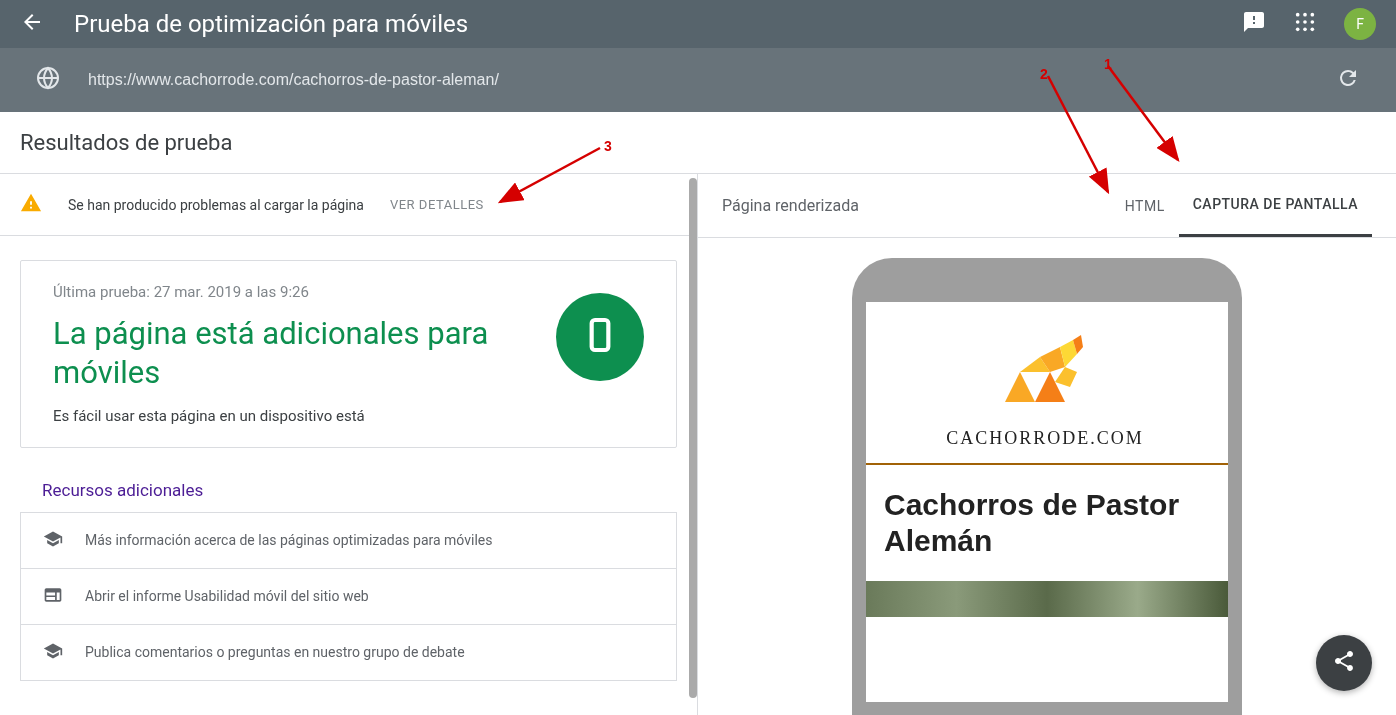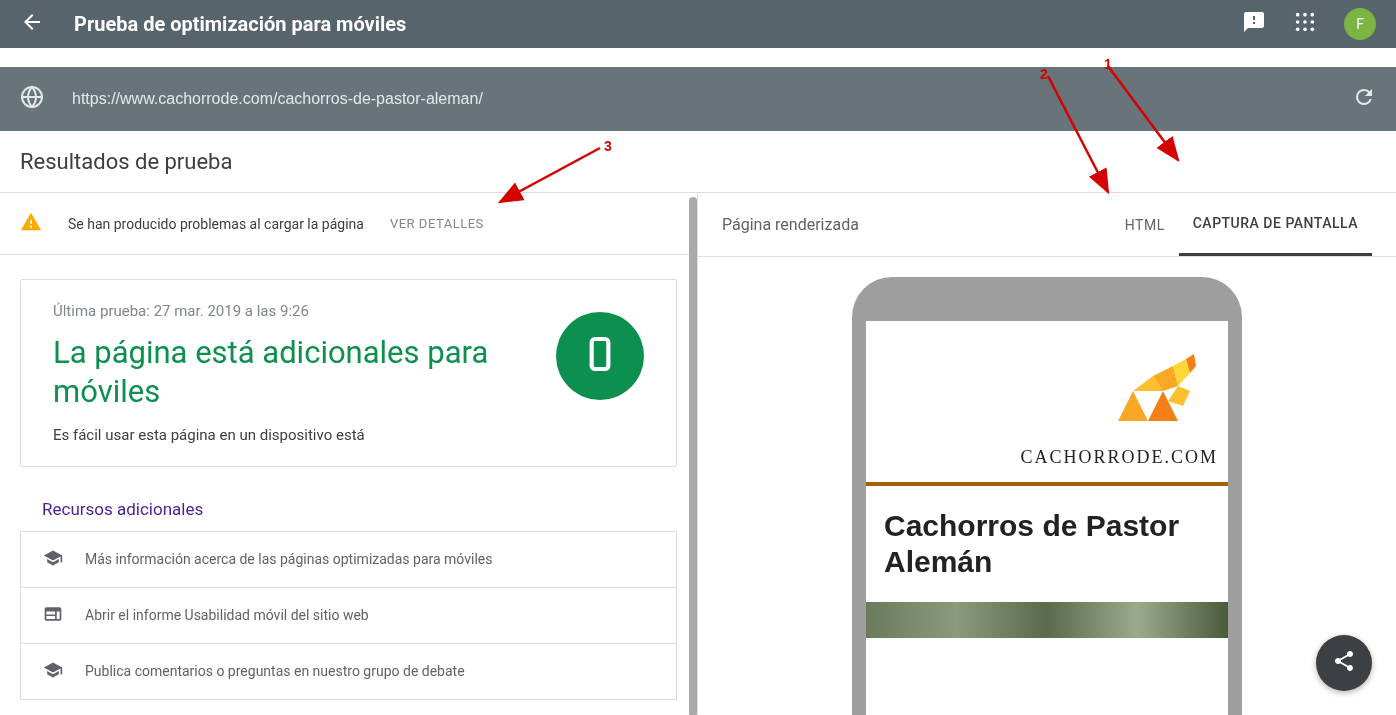--- a/index.html
+++ b/index.html
@@ -18,23 +18,23 @@
     height: 48px;
     display: flex;
     align-items: center;
     padding: 0 20px;
   }
   .back-arrow {
     margin-right: 30px;
     cursor: pointer;
   }
   .header-title {
-    font-size: 20px;
+    font-size: 24px;
     flex: 1;
-    font-weight: 700;
+    font-weight: 400;
   }
   .header-icons {
     display: flex;
     align-items: center;
     gap: 28px;
   }
   .avatar {
     width: 32px;
     height: 32px;
     border-radius: 50%;
@@ -44,23 +44,22 @@
     align-items: center;
     justify-content: center;
     font-size: 14px;
     cursor: pointer;
   }
   .url-bar {
     background: #68737a;
     height: 64px;
     display: flex;
     align-items: center;
-    padding: 0 20px;
+    padding: 0 36px;
     color: #e3e7ea;
-    margin-top: 19px;
   }
   .globe-icon { margin-right: 28px; }
   .url-text {
     flex: 1;
     font-size: 16px;
     color: #e3e7ea;
     background: transparent;
     border: none;
     outline: none;
   }
@@ -205,23 +204,23 @@
     background: #9e9e9e;
     border-radius: 40px 40px 0 0;
     padding: 44px 14px 0 14px;
   }
   .device-screen {
     background: #fff;
     height: 400px;
     overflow: hidden;
   }
   .logo-area {
-    text-align: right;
+    text-align: center;
     padding: 30px 10px 14px 6px;
-    border-bottom: 4px solid #a16207;
+    border-bottom: 2px solid #a16207;
   }
   .logo-svg { display: inline-block; }
   .logo-caption {
     font-family: Georgia, 'Times New Roman', serif;
     font-size: 18px;
     letter-spacing: 2px;
     color: #222;
     margin-top: 12px;
   }
   .article-title {

